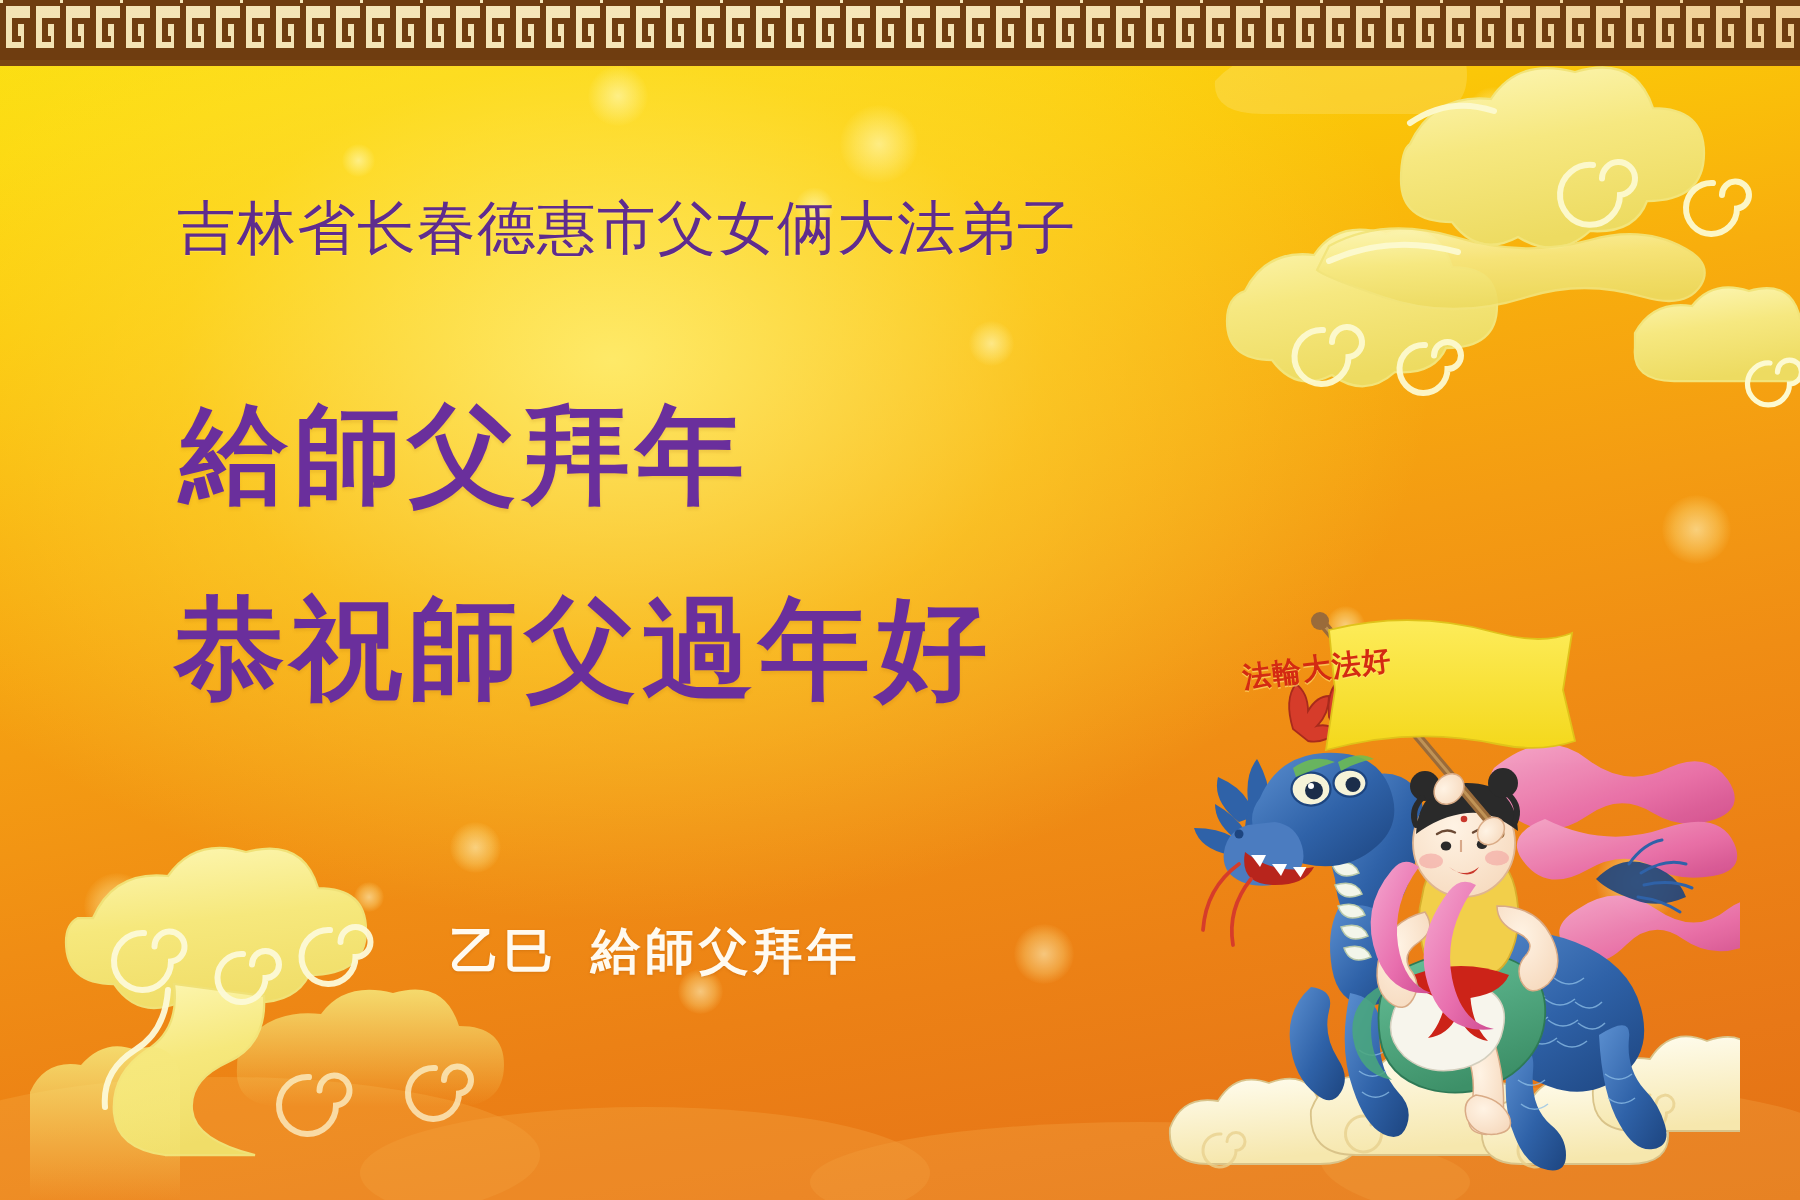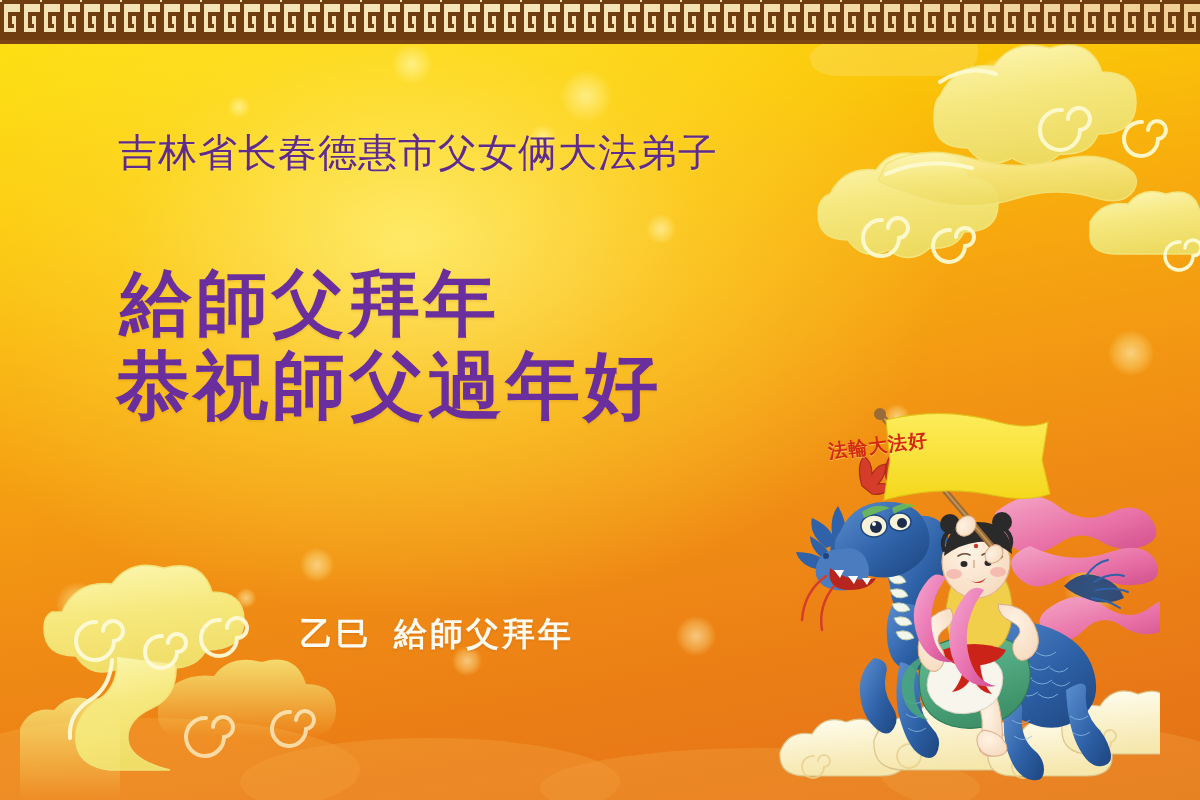--- a/index.html
+++ b/index.html
@@ -54,21 +54,21 @@
     color:#5f2c8e;letter-spacing:1px;white-space:nowrap;
     text-shadow:0 1px 0 rgba(255,240,160,.35);
   }
   .greeting{
     position:absolute;left:0;top:262px;width:820px;
     color:#6a2f9c;font-weight:bold;letter-spacing:4px;
     text-shadow:0 2px 2px rgba(160,90,0,.13);
   }
   .greeting .line{white-space:nowrap;}
   .greeting .line1{font-size:72px;line-height:82px;padding-left:120px;}
-  .greeting .line2{font-size:74px;line-height:82px;padding-left:116px;}
+  .greeting .line2{font-size:74px;line-height:82px;padding-left:116px;margin-top:48px;}
 
   .date{
     position:absolute;left:300px;top:612px;
     font-size:33px;font-weight:bold;color:#fffaf0;letter-spacing:3px;
     white-space:nowrap;
     text-shadow:0 1px 2px rgba(150,70,0,.25);
   }
   .date .stem{margin-right:22px;margin-top:24px;}
 
   

